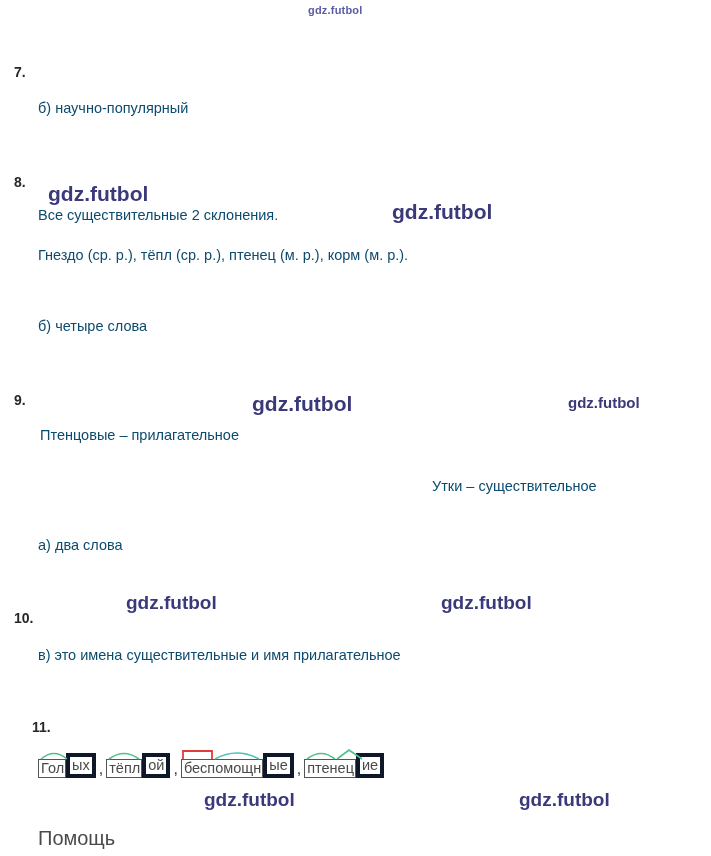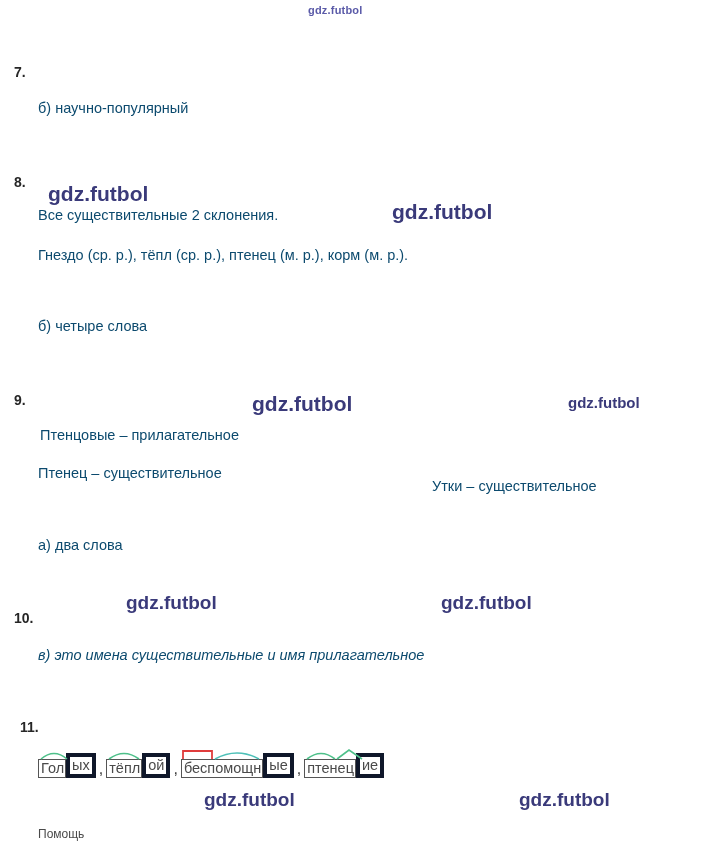--- a/index.html
+++ b/index.html
@@ -95,21 +95,21 @@
   }
   svg.mark {
     position: absolute;
     overflow: visible;
     pointer-events: none;
   }
   .pomosh {
     position: absolute;
     left: 38px;
     top: 827px;
-    font-size: 12px;
+    font-size: 20px;
     color: #4a4a4a;
   }
 </style>
 </head>
 <body>
 
 <div class="page">
 
   <div class="top-wm">gdz.futbol</div>
 
@@ -125,28 +125,27 @@
   <div class="qnum" style="left:14px; top:64px;">7.</div>
   <div class="txt" style="left:38px; top:100px;">б) научно-популярный</div>
 
   <div class="qnum" style="left:14px; top:174px;">8.</div>
   <div class="txt" style="left:38px; top:207px;">Все существительные 2 склонения.</div>
   <div class="txt" style="left:38px; top:247px;">Гнездо (ср. р.), тёпл (ср. р.), птенец (м. р.), корм (м. р.).</div>
   <div class="txt" style="left:38px; top:318px;text-align:center;">б) четыре слова</div>
 
   <div class="qnum" style="left:14px; top:392px;">9.</div>
   <div class="txt" style="left:28px;  top:427px;margin-left:12px;">Птенцовые – прилагательное</div>
-  <div class="txt" style="left:38px;  top:465px;">Птенец – существительное</div>
   <div class="txt" style="left:432px; top:465px;margin-top:13px;">Утки – существительное</div>
   <div class="txt" style="left:38px;  top:537px;">а) два слова</div>
 
   <div class="qnum" style="left:14px; top:610px;">10.</div>
-  <div class="txt" style="left:38px; top:647px;font-style:italic;">в) это имена существительные и имя прилагательное</div>
+  <div class="txt" style="left:38px; top:647px;">в) это имена существительные и имя прилагательное</div>
 
-  <div class="qnum" style="left:20px; top:719px;">11.</div>
+  <div class="qnum" style="left:32px; top:719px;">11.</div>
 
   <div class="morph-row">
 
     <div class="word">
       <span class="stem-box">Гол</span>
       <span class="ending-box">ых</span>
       <svg class="mark" style="left:1px; bottom:18px;" width="30" height="12" viewBox="0 0 30 12">
         <path d="M2 11 Q15 0 28 11" fill="none" stroke="#4ec08a" stroke-width="1.6"></path>
       </svg>
     </div>

